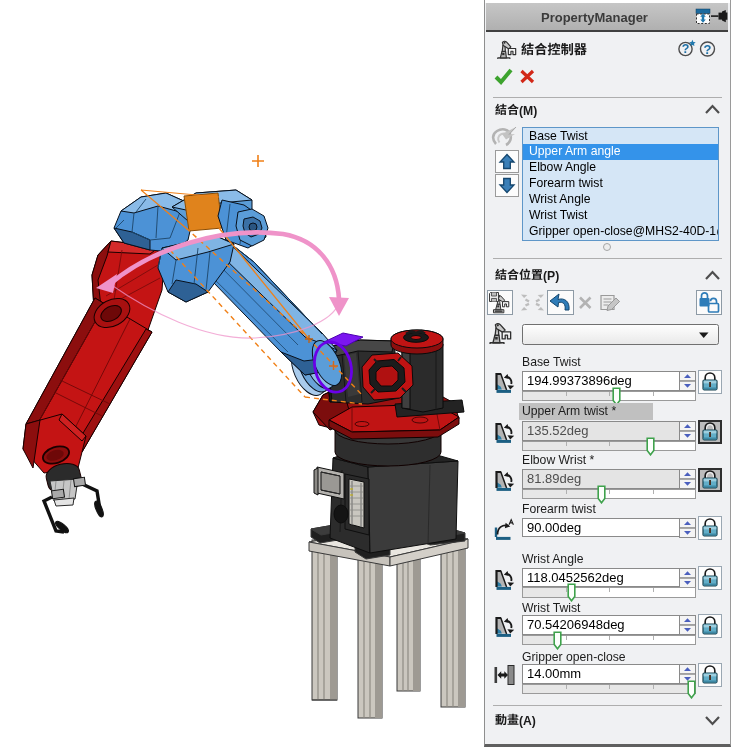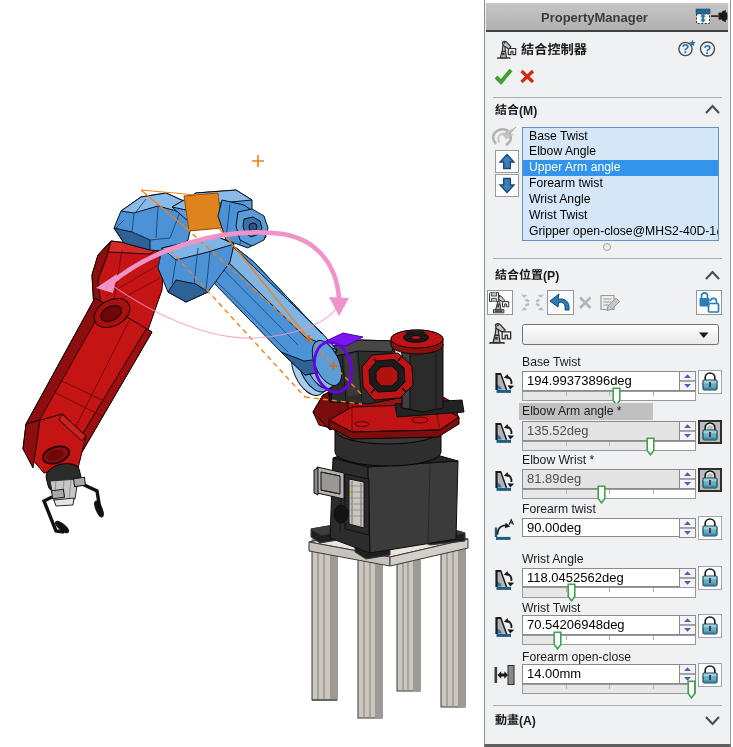--- a/index.html
+++ b/index.html
@@ -240,22 +240,22 @@
 <svg style="position:absolute;left:495px;top:150px" width="24" height="23" viewBox="0 0 24 23">
 <rect x="0.5" y="0.5" width="23" height="22" fill="#fcfcfc" stroke="#9a9a9a"></rect>
 <path d="M11.5,4.5 L18.5,12 H14.8 V18.5 H8.2 V12 H4.5 Z" fill="#3a7fb8" stroke="#14466e" stroke-width="1.3" transform="translate(0.5,0)"></path>
 </svg>
 <svg style="position:absolute;left:495px;top:174px" width="24" height="23" viewBox="0 0 24 23">
 <rect x="0.5" y="0.5" width="23" height="22" fill="#fcfcfc" stroke="#9a9a9a"></rect>
 <path d="M11.5,18.5 L4.5,11 H8.2 V4.5 H14.8 V11 H18.5 Z" fill="#3a7fb8" stroke="#14466e" stroke-width="1.3" transform="translate(0.5,0)"></path>
 </svg>
 <div style="position:absolute;left:522px;top:127px;width:197px;height:114px;box-sizing:border-box;background:#d5e6f6;border:1.5px solid #5e96c8;font:12.2px &quot;Liberation Sans&quot;,sans-serif;color:#000;line-height:15.9px;padding-top:0.5px">
     <div style="padding-left:6px;white-space:nowrap;overflow:hidden">Base Twist</div>
+    <div style="background:#3493ea;color:#fff;padding-left:6px">Upper Arm angle</div>
     <div style="padding-left:6px;white-space:nowrap;overflow:hidden">Elbow Angle</div>
-    <div style="background:#3493ea;color:#fff;padding-left:6px">Upper Arm angle</div>
     <div style="padding-left:6px;white-space:nowrap;overflow:hidden">Forearm twist</div>
     <div style="padding-left:6px;white-space:nowrap;overflow:hidden">Wrist Angle</div>
     <div style="padding-left:6px;white-space:nowrap;overflow:hidden">Wrist Twist</div>
     <div style="padding-left:6px;white-space:nowrap;overflow:hidden">Gripper open-close@MHS2-40D-1@⁄</div>
   </div>
 <div style="position:absolute;left:603px;top:243px;width:8px;height:8px;border-radius:50%;background:#ededed;border:1px solid #a5a5a5;box-sizing:border-box"></div>
 <div style="position:absolute;left:493px;top:258px;width:229px;height:1px;background:#aeaeae"></div>
 <svg style="position:absolute;left:495px;top:266px;overflow:visible" width="50" height="17">
     <path transform="translate(0,13)" d="M2.2 -2.1C2.4 -1.2 2.5 -0.1 2.5 0.6L3.6 0.4C3.6 -0.3 3.4 -1.4 3.2 -2.3ZM0.8 -2.3C0.7 -1.3 0.6 -0.2 0.3 0.5C0.6 0.6 1.2 0.8 1.4 0.9C1.7 0.2 1.9 -1.0 2.0 -2.1ZM3.5 -2.4C3.7 -1.6 4.0 -0.6 4.1 0.0L5.1 -0.3C5.0 -0.9 4.7 -1.9 4.5 -2.7ZM7.4 -10.2V-8.7H5.0V-7.4H7.4V-6.0H5.3V-4.7H11.2V-6.0H8.9V-7.4H11.5V-8.7H8.9V-10.2ZM5.6 -3.8V1.1H6.9V0.6H9.5V1.0H10.9V-3.8ZM6.9 -0.7V-2.5H9.5V-0.7ZM0.8 -2.6C1.1 -2.8 1.5 -2.9 3.9 -3.2L4.1 -2.7L5.1 -3.1C5.0 -3.7 4.7 -4.8 4.4 -5.6L3.4 -5.3C3.5 -5.0 3.6 -4.7 3.7 -4.3L2.4 -4.2C3.3 -5.2 4.2 -6.5 4.9 -7.7L3.7 -8.4C3.5 -7.9 3.2 -7.4 2.9 -6.9L2.1 -6.8C2.7 -7.7 3.3 -8.7 3.8 -9.7L2.5 -10.3C2.0 -9.0 1.2 -7.6 1.0 -7.3C0.7 -6.9 0.5 -6.7 0.3 -6.6C0.4 -6.3 0.6 -5.7 0.7 -5.4C0.9 -5.5 1.2 -5.6 2.1 -5.7C1.8 -5.2 1.5 -4.8 1.3 -4.7C0.9 -4.2 0.7 -4.0 0.4 -3.9C0.5 -3.6 0.7 -2.9 0.8 -2.6Z M18.1 -10.2C16.8 -8.4 14.6 -6.9 12.3 -6.0C12.7 -5.7 13.2 -5.1 13.4 -4.7C13.9 -5.0 14.5 -5.3 15.0 -5.6V-5.0H21.0V-5.8C21.6 -5.4 22.2 -5.2 22.8 -4.9C23.0 -5.3 23.4 -5.9 23.8 -6.2C22.1 -6.8 20.5 -7.6 19.0 -9.0L19.4 -9.6ZM16.1 -6.3C16.8 -6.8 17.5 -7.4 18.1 -8.0C18.8 -7.3 19.5 -6.8 20.2 -6.3ZM14.2 -4.0V1.1H15.7V0.5H20.5V1.0H22.0V-4.0ZM15.7 -0.8V-2.7H20.5V-0.8Z M29.1 -6.1C29.4 -4.5 29.7 -2.4 29.8 -1.1L31.2 -1.5C31.1 -2.7 30.7 -4.8 30.4 -6.4ZM30.6 -10.0C30.8 -9.5 31.1 -8.7 31.2 -8.2H28.4V-6.8H35.1V-8.2H31.4L32.6 -8.5C32.5 -9.0 32.2 -9.8 32.0 -10.4ZM27.9 -0.8V0.6H35.5V-0.8H33.4C33.9 -2.3 34.3 -4.4 34.6 -6.2L33.1 -6.4C32.9 -4.7 32.5 -2.4 32.1 -0.8ZM27.1 -10.2C26.5 -8.4 25.5 -6.7 24.4 -5.6C24.6 -5.3 25.0 -4.5 25.1 -4.1C25.4 -4.4 25.6 -4.7 25.9 -5.1V1.1H27.3V-7.3C27.8 -8.1 28.2 -8.9 28.5 -9.7Z M44.0 -8.8H45.4V-8.1H44.0ZM41.3 -8.8H42.7V-8.1H41.3ZM38.6 -8.8H40.0V-8.1H38.6ZM38.0 -5.1V-0.3H36.6V0.8H47.4V-0.3H46.0V-5.1H42.3L42.4 -5.6H47.1V-6.6H42.6L42.7 -7.1H46.8V-9.8H37.3V-7.1H41.2L41.1 -6.6H36.8V-5.6H41.0L41.0 -5.1ZM39.4 -0.3V-0.7H44.5V-0.3ZM39.4 -3.1H44.5V-2.6H39.4ZM39.4 -3.8V-4.3H44.5V-3.8ZM39.4 -1.9H44.5V-1.5H39.4Z" fill="#1a1a1a"></path>
   </svg>
@@ -352,21 +352,21 @@
   </svg>
 <div style="position:absolute;left:522px;top:390.5px;width:174px;height:10.5px;box-sizing:border-box;border:1px solid #9a9a9a;background:#fff"></div>
 <div style="position:absolute;left:523px;top:391.5px;width:93px;height:8.5px;background:#e7e7e7"></div>
 <div style="position:absolute;left:565.5px;top:391.5px;width:1px;height:4px;background:#b0b0b0"></div>
 <div style="position:absolute;left:609px;top:391.5px;width:1px;height:4px;background:#b0b0b0"></div>
 <div style="position:absolute;left:652.5px;top:391.5px;width:1px;height:4px;background:#b0b0b0"></div>
 <svg style="position:absolute;left:612px;top:386.5px" width="9" height="19" viewBox="0 0 9 19">
 <path d="M1.2,1.2 H7.8 V13.5 L4.5,17.8 L1.2,13.5 Z" fill="#fcfffc" stroke="#3fa24c" stroke-width="1.6"></path>
   </svg>
 <div style="position:absolute;left:519px;top:403px;width:134px;height:17px;background:#c0c0c0"></div>
-<div style="position:absolute;left:522px;top:404px;font:12.2px &quot;Liberation Sans&quot;,sans-serif;color:#1c1c1c">Elbow Arm angle *</div>
+<div style="position:absolute;left:522px;top:404px;font:12.2px &quot;Liberation Sans&quot;,sans-serif;color:#1c1c1c">Upper Arm twist *</div>
 <svg style="position:absolute;left:493px;top:421px" width="23" height="22" viewBox="0 0 23 22">
 <polygon points="3.5,3 8,3 13.2,18.5 3.5,18.5" fill="#b3b3b3"></polygon>
 <polygon points="3.5,13 7.8,15.8 8.8,18.5 3.5,18.5" fill="#2a7ca5"></polygon>
 <path d="M3.5,19 V3 H8.2" fill="none" stroke="#1a1a1a" stroke-width="2.2"></path>
 <path d="M7.8,3 L13.6,19" fill="none" stroke="#1a1a1a" stroke-width="1.5"></path>
 <path d="M3.5,20.4 H18" fill="none" stroke="#1c5f83" stroke-width="3"></path>
 <path d="M13.2,5.6 C17,6.2 19.2,9.4 18.2,13" fill="none" stroke="#1a1a1a" stroke-width="1.9"></path>
 <polygon points="14.6,3 10.8,6.8 15.8,7.9" fill="#1a1a1a"></polygon>
 <polygon points="14.4,14.2 21.2,14.7 17.2,18.6" fill="#1a1a1a"></polygon>
 </svg>
@@ -516,21 +516,21 @@
 <rect x="11.1" y="12" width="1.9" height="5" fill="#4a3023"></rect>
   </svg>
 <div style="position:absolute;left:522px;top:634.5px;width:174px;height:10.5px;box-sizing:border-box;border:1px solid #9a9a9a;background:#fff"></div>
 <div style="position:absolute;left:523px;top:635.5px;width:34px;height:8.5px;background:#e7e7e7"></div>
 <div style="position:absolute;left:565.5px;top:635.5px;width:1px;height:4px;background:#b0b0b0"></div>
 <div style="position:absolute;left:609px;top:635.5px;width:1px;height:4px;background:#b0b0b0"></div>
 <div style="position:absolute;left:652.5px;top:635.5px;width:1px;height:4px;background:#b0b0b0"></div>
 <svg style="position:absolute;left:553px;top:630.5px" width="9" height="19" viewBox="0 0 9 19">
 <path d="M1.2,1.2 H7.8 V13.5 L4.5,17.8 L1.2,13.5 Z" fill="#fcfffc" stroke="#3fa24c" stroke-width="1.6"></path>
   </svg>
-<div style="position:absolute;left:522px;top:650px;font:12.2px &quot;Liberation Sans&quot;,sans-serif;color:#1c1c1c">Forearm open-close</div>
+<div style="position:absolute;left:522px;top:650px;font:12.2px &quot;Liberation Sans&quot;,sans-serif;color:#1c1c1c">Gripper open-close</div>
 <svg style="position:absolute;left:493px;top:664px" width="23" height="22" viewBox="0 0 23 22">
 <rect x="1.5" y="3" width="2.6" height="16" fill="#3c3c3c"></rect>
 <rect x="15" y="1.5" width="6" height="19" fill="#8a8a8a" stroke="#2a2a2a" stroke-width="1"></rect>
 <path d="M4.5,11 L8.2,7.3 V9.6 H11.3 V7.3 L15,11 L11.3,14.7 V12.4 H8.2 V14.7 Z" fill="#1a1a1a"></path>
 </svg>
 <div style="position:absolute;left:522px;top:664px;width:158px;height:19.5px;box-sizing:border-box;border:1px solid #8a8a8a;background:#fff;font:13px &quot;Liberation Sans&quot;,sans-serif;color:#000;line-height:18px;padding-left:4px">14.00mm</div>
 <svg style="position:absolute;left:679px;top:664px" width="17" height="20" viewBox="0 0 17 20">
 <rect x="0.5" y="0.5" width="16" height="9.3" fill="#f4f4f4" stroke="#8a8a8a"></rect>
 <rect x="0.5" y="10.2" width="16" height="9.3" fill="#f4f4f4" stroke="#8a8a8a"></rect>
 <path d="M8.5,3.2 L12,7 H5 Z" fill="#4a5fbe"></path>

